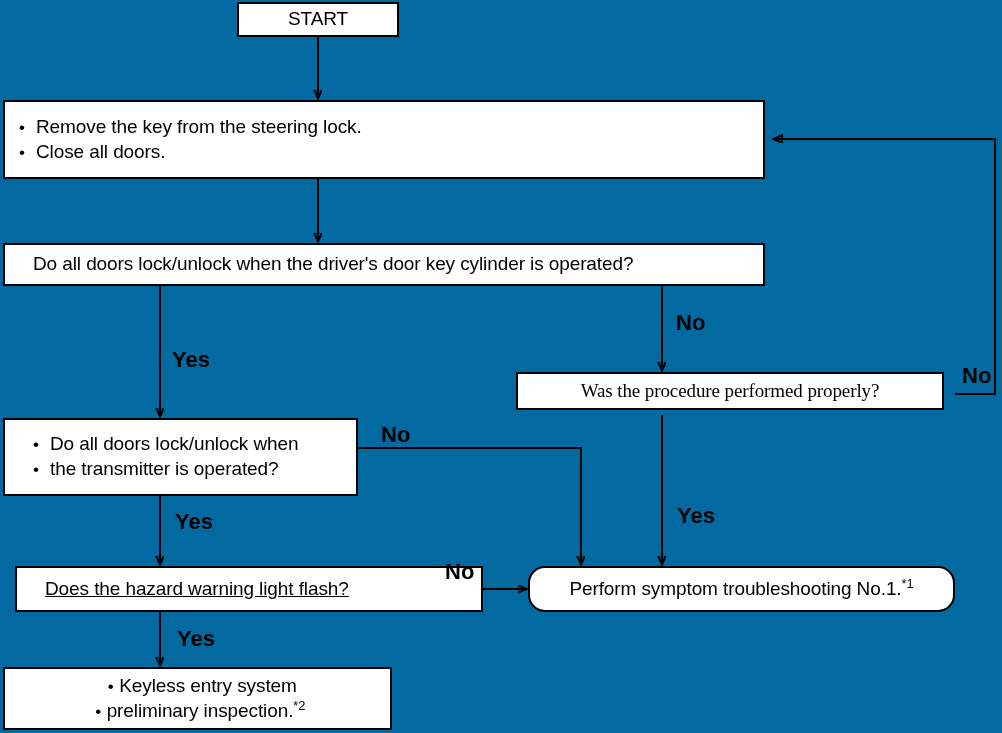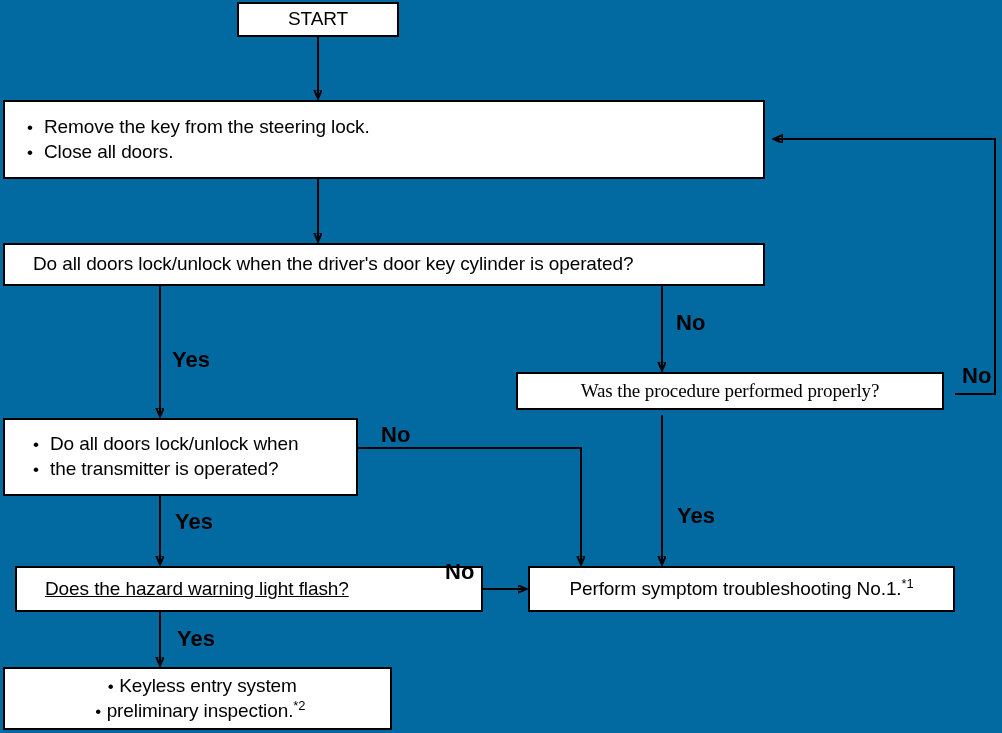--- a/index.html
+++ b/index.html
@@ -24,21 +24,21 @@
     display: flex;
     align-items: center;
     font-size: 19px;
     line-height: 1.30;
     letter-spacing: -0.1px;
     z-index: 2;
   }
   .node.center { justify-content: center; text-align: center; }
   .node.left   { justify-content: flex-start; text-align: left; }
   .node .inner { width: 100%; }
-  .pad-l { padding-left: 22px; }
+  .pad-l { padding-left: 14px; }
   .pad-l2 { padding-left: 28px; }
   .bullet-line {
     display: block;
     white-space: nowrap;
   }
   .bullet-line::before {
     content: "\2022";
     display: inline-block;
     width: 17px;
     font-size: 17px;
@@ -123,21 +123,21 @@
     <div class="inner pad-l2">
       <span class="bullet-line" style="padding-left:0">Do all doors lock/unlock when</span>
       <span class="bullet-line" style="padding-left:0">the transmitter is operated?</span>
     </div>
   </div>
 
   <div class="node left" style="left:15px; top:566px; width:468px; height:46px;text-decoration:underline;">
     <div class="inner pad-l2">Does the hazard warning light flash?</div>
   </div>
 
-  <div class="node center" style="left:528px; top:566px; width:427px; height:46px;">
+  <div class="node center" style="left:528px; top:566px; width:427px; height:46px;border-radius:17px;">
     <div class="inner">
       <span>Perform symptom troubleshooting No.1.</span><sup>*1</sup>
     </div>
   </div>
 
   <div class="node center" style="left:3px; top:667px; width:389px; height:63px;">
     <div class="inner">
       <span class="bullet-line" style="padding-left:4px; text-align:center;">Keyless entry system</span>
       <span class="bullet-line" style="padding-left:0; text-align:center;"><span>preliminary inspection.</span><sup>*2</sup></span>
     </div>

